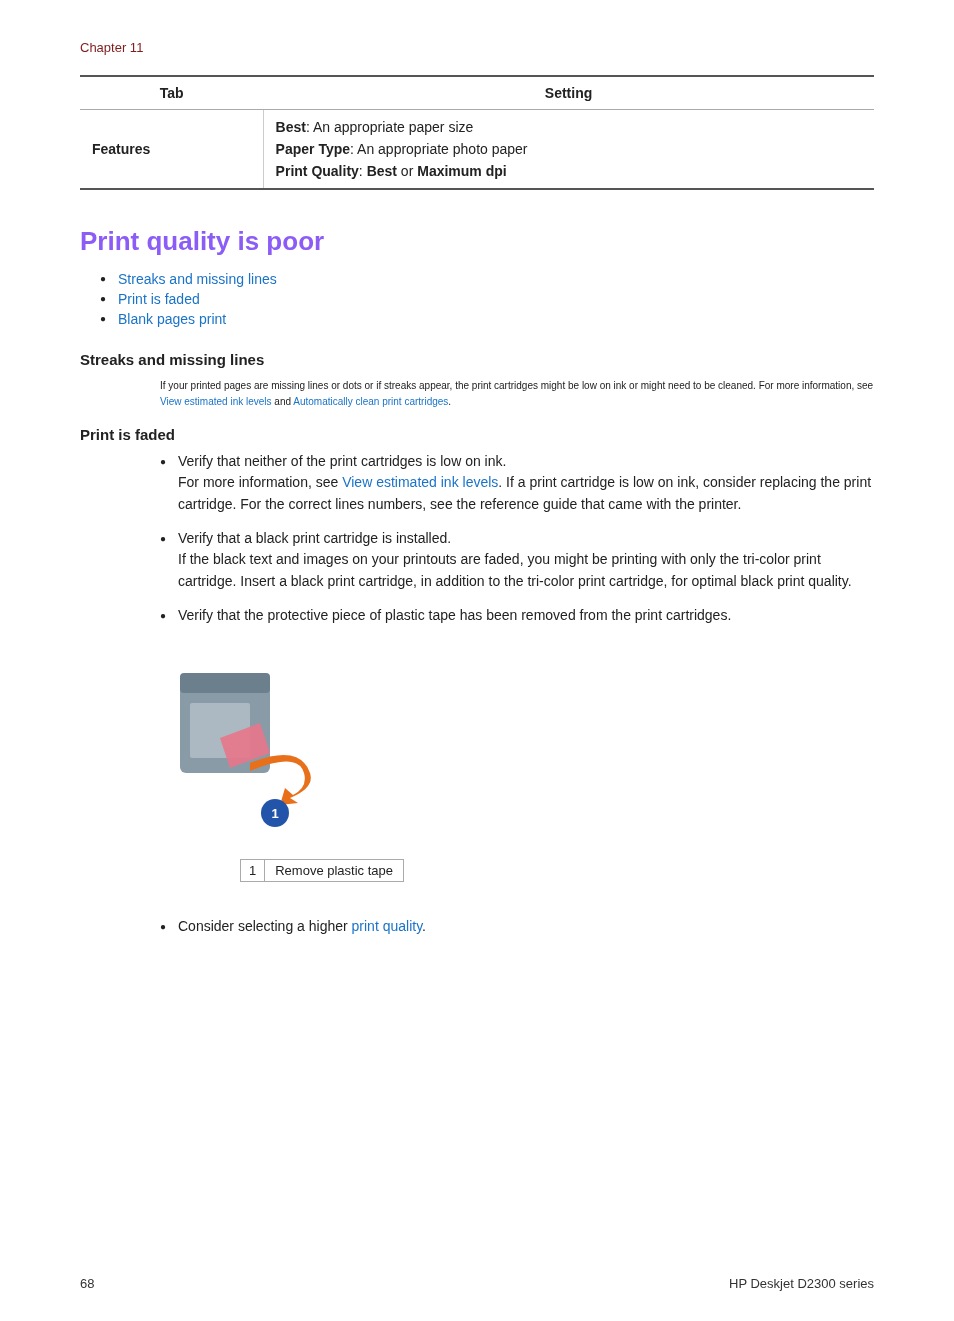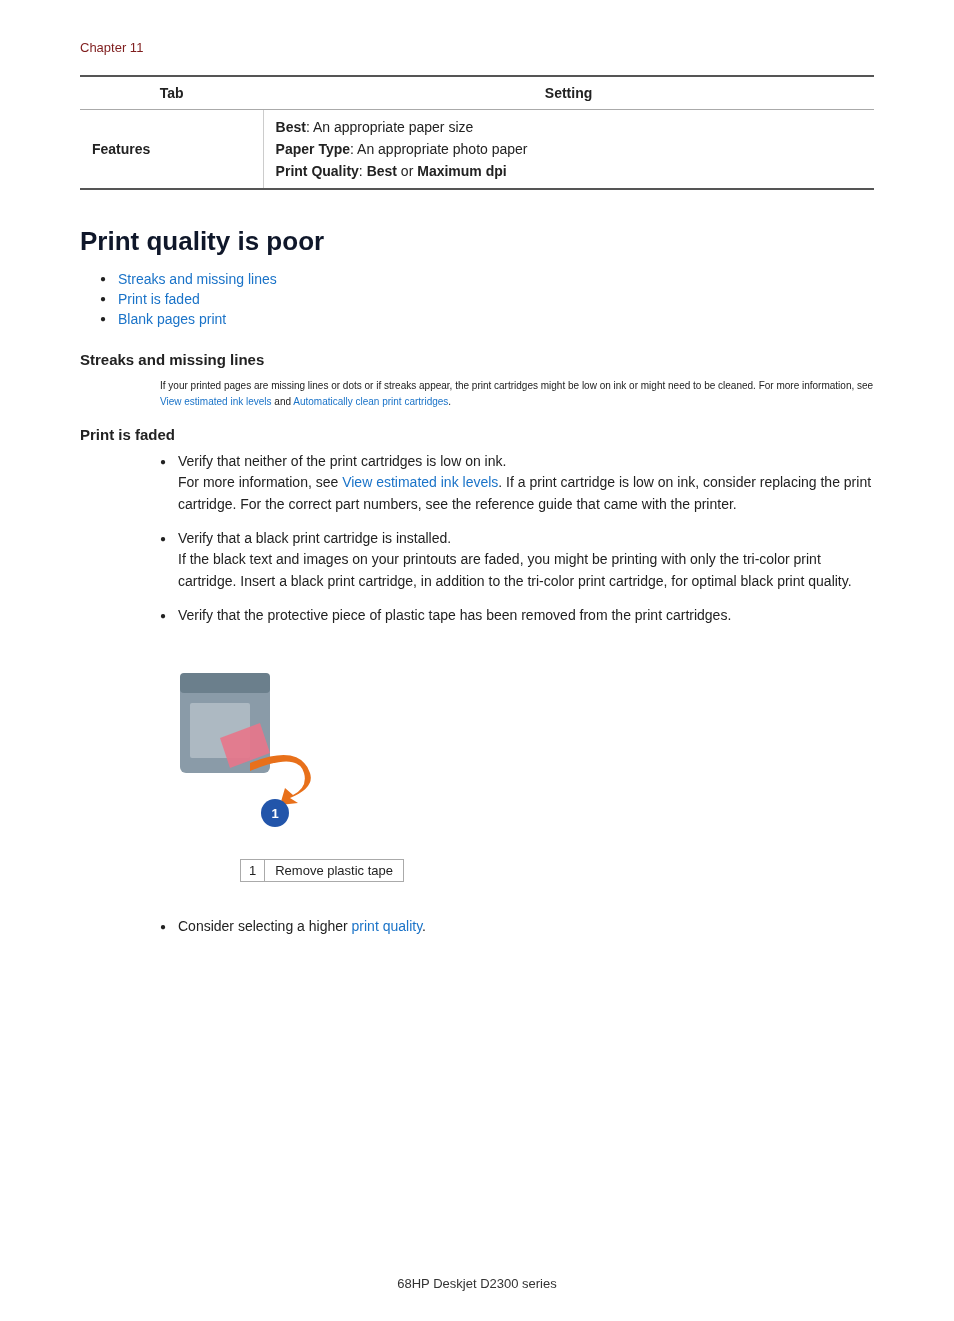--- a/index.html
+++ b/index.html
@@ -51,21 +51,21 @@
     }
     .settings-table td .setting-line {
       display: block;
       padding: 3px 0;
     }
 
     
     .section-title {
       font-size: 26px;
       font-weight: bold;
-      color: #0f172a;
+      color: #8b5cf6;
       margin-bottom: 14px;
       margin-top: 10px;
     }
 
     
     .bullet-list {
       list-style: none;
       margin-bottom: 24px;
       padding-left: 20px;
     }
@@ -175,21 +175,21 @@
       margin-bottom: 16px;
     }
 
     
     .page-footer {
       position: absolute;
       bottom: 30px;
       left: 80px;
       right: 80px;
       display: flex;
-      justify-content: center;
+      justify-content: space-between;
       font-size: 13px;
       color: #333;
     }
   </style>
 </head>
 <body>
 
 <div class="chapter-label">Chapter 11</div>
 
 <table class="settings-table">
@@ -233,21 +233,21 @@
 </div>
 
 <div id="faded">
   <div class="subsection-title">Print is faded</div>
 
   <ul class="detail-list" style="padding-left:80px;">
 
     <li>
       <span>Verify that neither of the print cartridges is low on ink.</span>
       <span class="sub-text">
-        <span>For more information, see </span><a href="#">View estimated ink levels</a><span>. If a print cartridge is low on ink, consider replacing the print cartridge. For the correct part numbers, see the reference guide that came with the printer.</span>
+        <span>For more information, see </span><a href="#">View estimated ink levels</a><span>. If a print cartridge is low on ink, consider replacing the print cartridge. For the correct lines numbers, see the reference guide that came with the printer.</span>
       </span>
     </li>
 
     <li>
       <span>Verify that a black print cartridge is installed.</span>
       <span class="sub-text">If the black text and images on your printouts are faded, you might be printing with only the tri-color print cartridge. Insert a black print cartridge, in addition to the tri-color print cartridge, for optimal black print quality.</span>
     </li>
 
     <li>
       <span>Verify that the protective piece of plastic tape has been removed from the print cartridges.</span>

